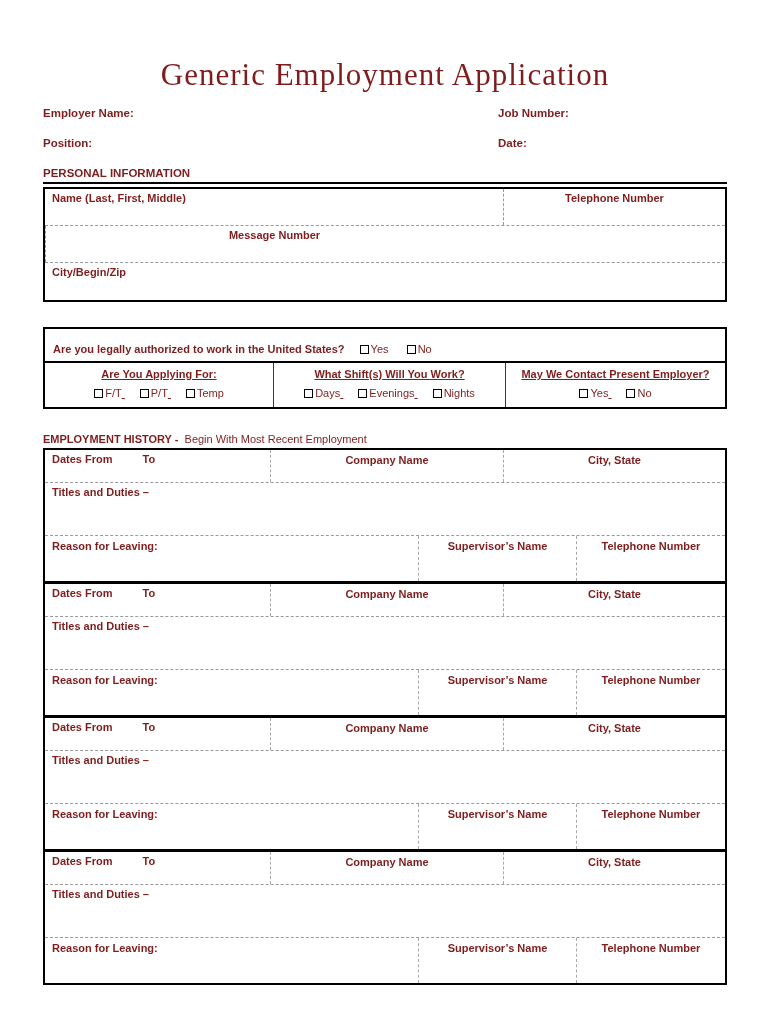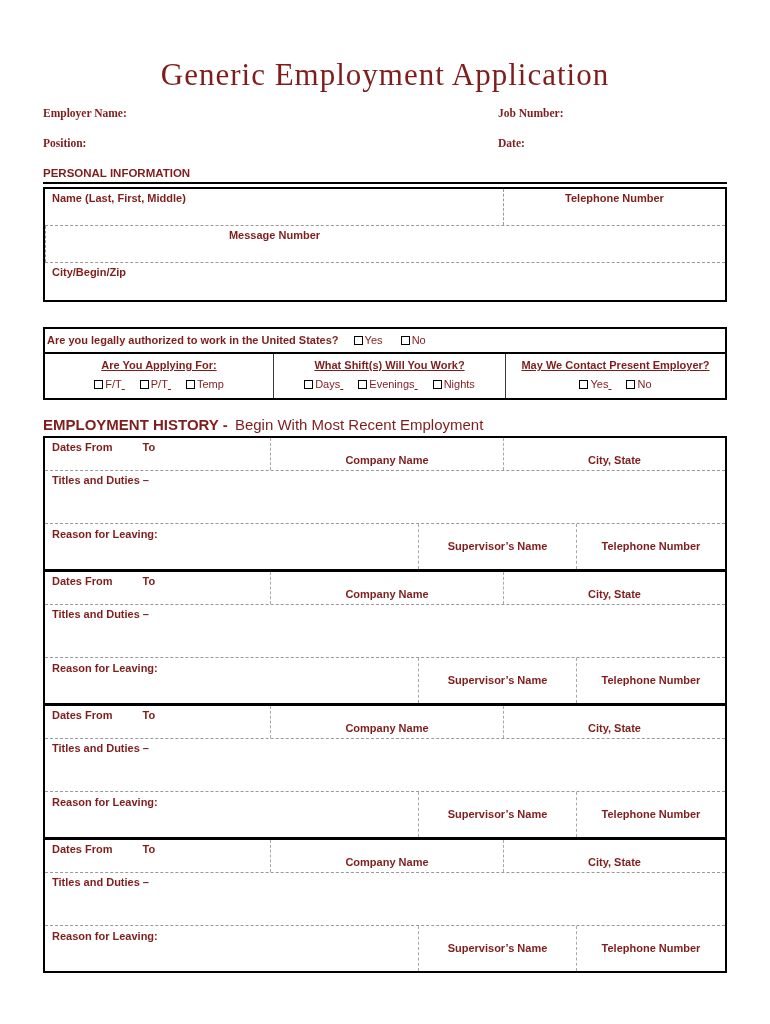--- a/index.html
+++ b/index.html
@@ -10,39 +10,39 @@
     padding: 58px 43px 0 43px; position: relative; overflow: hidden;
   }
   
   .title {
     font-family: "Liberation Serif", "DejaVu Serif", serif;
     font-size: 31px; font-weight: 400; text-align: center;
     letter-spacing: 1px; line-height: 1.1;
   }
   
   .hdr { margin-top: 15px; }
-  .hdr-row { display: grid; grid-template-columns: 455px 1fr; margin-bottom: 18px; font-family: Liberation Serif, serif; }
+  .hdr-row { display: grid; grid-template-columns: 455px 1fr; margin-bottom: 18px; }
   .hdr-label { font-weight: bold; font-size: 11.5px; }
   
   .sec-head {
     font-weight: bold; font-size: 11.5px; margin-top: 10px;
     padding-bottom: 3px; border-bottom: 2px solid #000;
   }
-  .eh-head { margin-top: 16px; font-size: 15px; }
+  .eh-head { margin-top: 24px; font-size: 11px; }
   .eh-head .bold { font-weight: bold; }
   .eh-head .rest { font-weight: normal; margin-left: 3px; }
   
   .pi-table { border: 2px solid #000; margin-top: 3px; }
   .pi-row { display: grid; grid-template-columns: 458px 1fr; min-height: 37px; border-bottom: 1px dashed #9a9a9a; }
   .pi-row:last-child { border-bottom: none; }
   .pi-left { padding: 3px 7px; font-weight: bold; font-size: 11px; }
   .pi-right { border-left: 1px dashed #9a9a9a; text-align: center; font-weight: bold; font-size: 11px; padding-top: 3px; }
   
   .auth-table { border: 2px solid #000; margin-top: 25px; }
-  .auth-q { padding: 5px 2px 6px; font-size: 11px; }
+  .auth-q { padding: 5px 8px 6px; font-size: 11px; margin-top: 9px; }
   .auth-q .q { font-weight: bold; }
   .auth-opts-inline { margin-left: 12px; }
   .auth-cols { display: grid; grid-template-columns: 228px 232px 1fr; border-top: 2px solid #000; text-align: center; }
   .auth-col { padding: 5px 4px 8px; text-decoration: underline; }
   .auth-col + .auth-col { border-left: 1px solid #3a3a3a; }
   .auth-col-head { font-weight: bold; font-size: 11px; }
   .auth-col-opts { font-size: 11px; margin-top: 7px; }
   
   .cb {
     display: inline-block; width: 9px; height: 9px;
@@ -52,21 +52,21 @@
   .opt + .opt { margin-left: 15px; }
   
   .emp-table { border: 2px solid #000; margin-top: 3px; }
   .emp-block + .emp-block { border-top: 3px solid #000; }
   .emp-r1 { display: grid; grid-template-columns: 225px 233px 1fr; height: 33px; border-bottom: 1px dashed #9a9a9a; font-size: 11px; font-weight: bold; }
   .emp-r1 .c1 { padding: 3px 7px; }
   .emp-r1 .to { margin-left: 27px; }
   .emp-r2 { height: 53px; border-bottom: 1px dashed #9a9a9a; padding: 3px 7px; font-size: 11px; font-weight: bold; }
   .emp-r3 { display: grid; grid-template-columns: 373px 158px 1fr; height: 45px; font-size: 11px; font-weight: bold; }
   .emp-r3 .c1 { padding: 4px 7px; }
-  .cc { border-left: 1px dashed #a8a8a8; text-align: center; padding-top: 16px; }
+  .cc { border-left: 1px dashed #a8a8a8; text-align: center; padding-top: 4px; }
 </style>
 </head>
 <body>
 
 <div class="page">
 
   <div class="title">Generic Employment Application</div>
 
   <div class="hdr">
     <div class="hdr-row">

